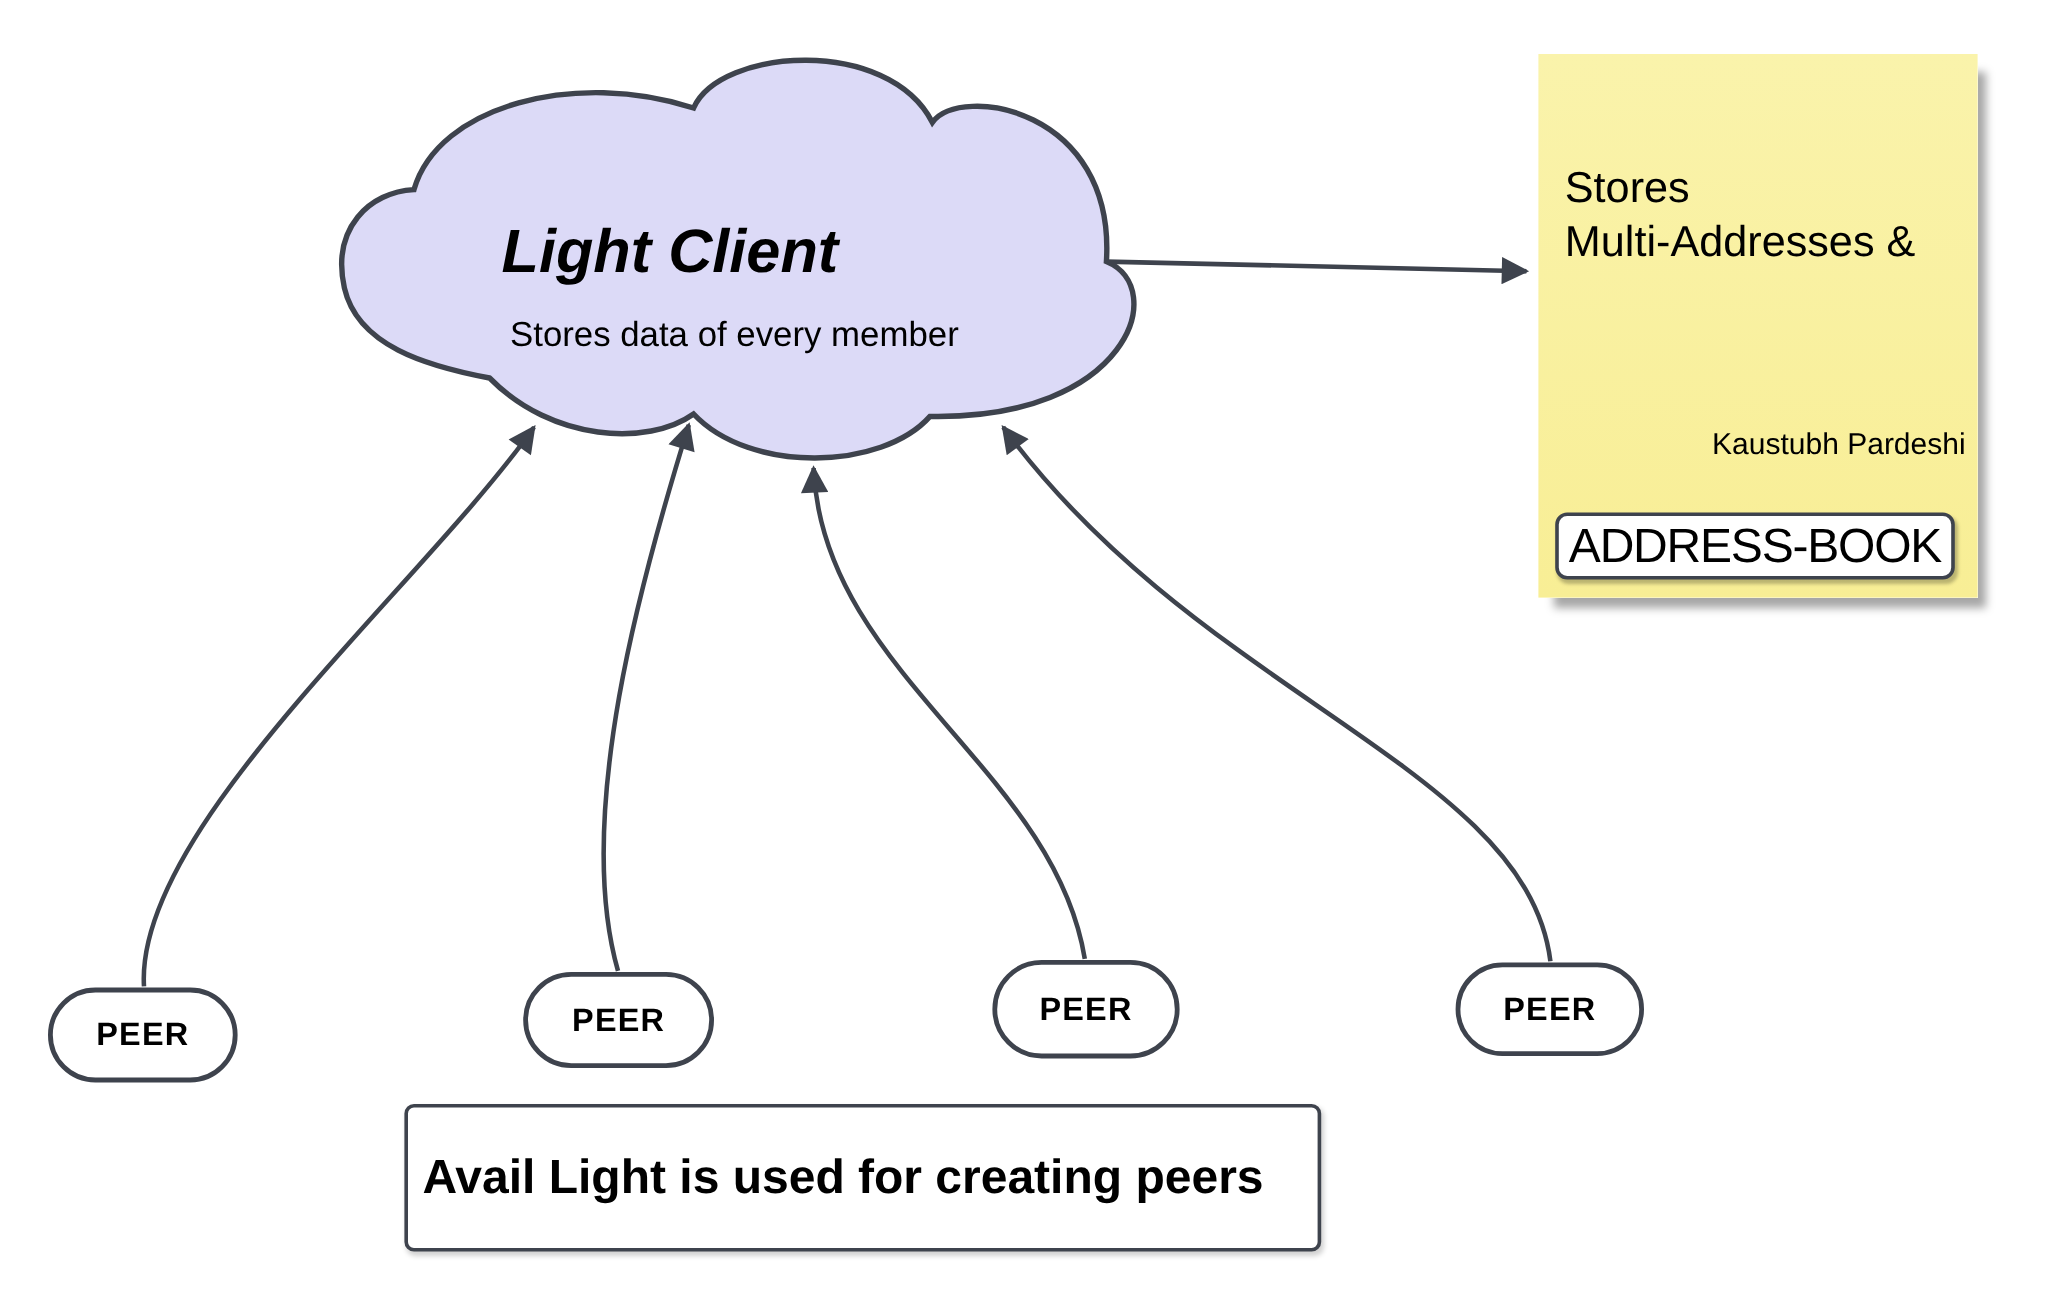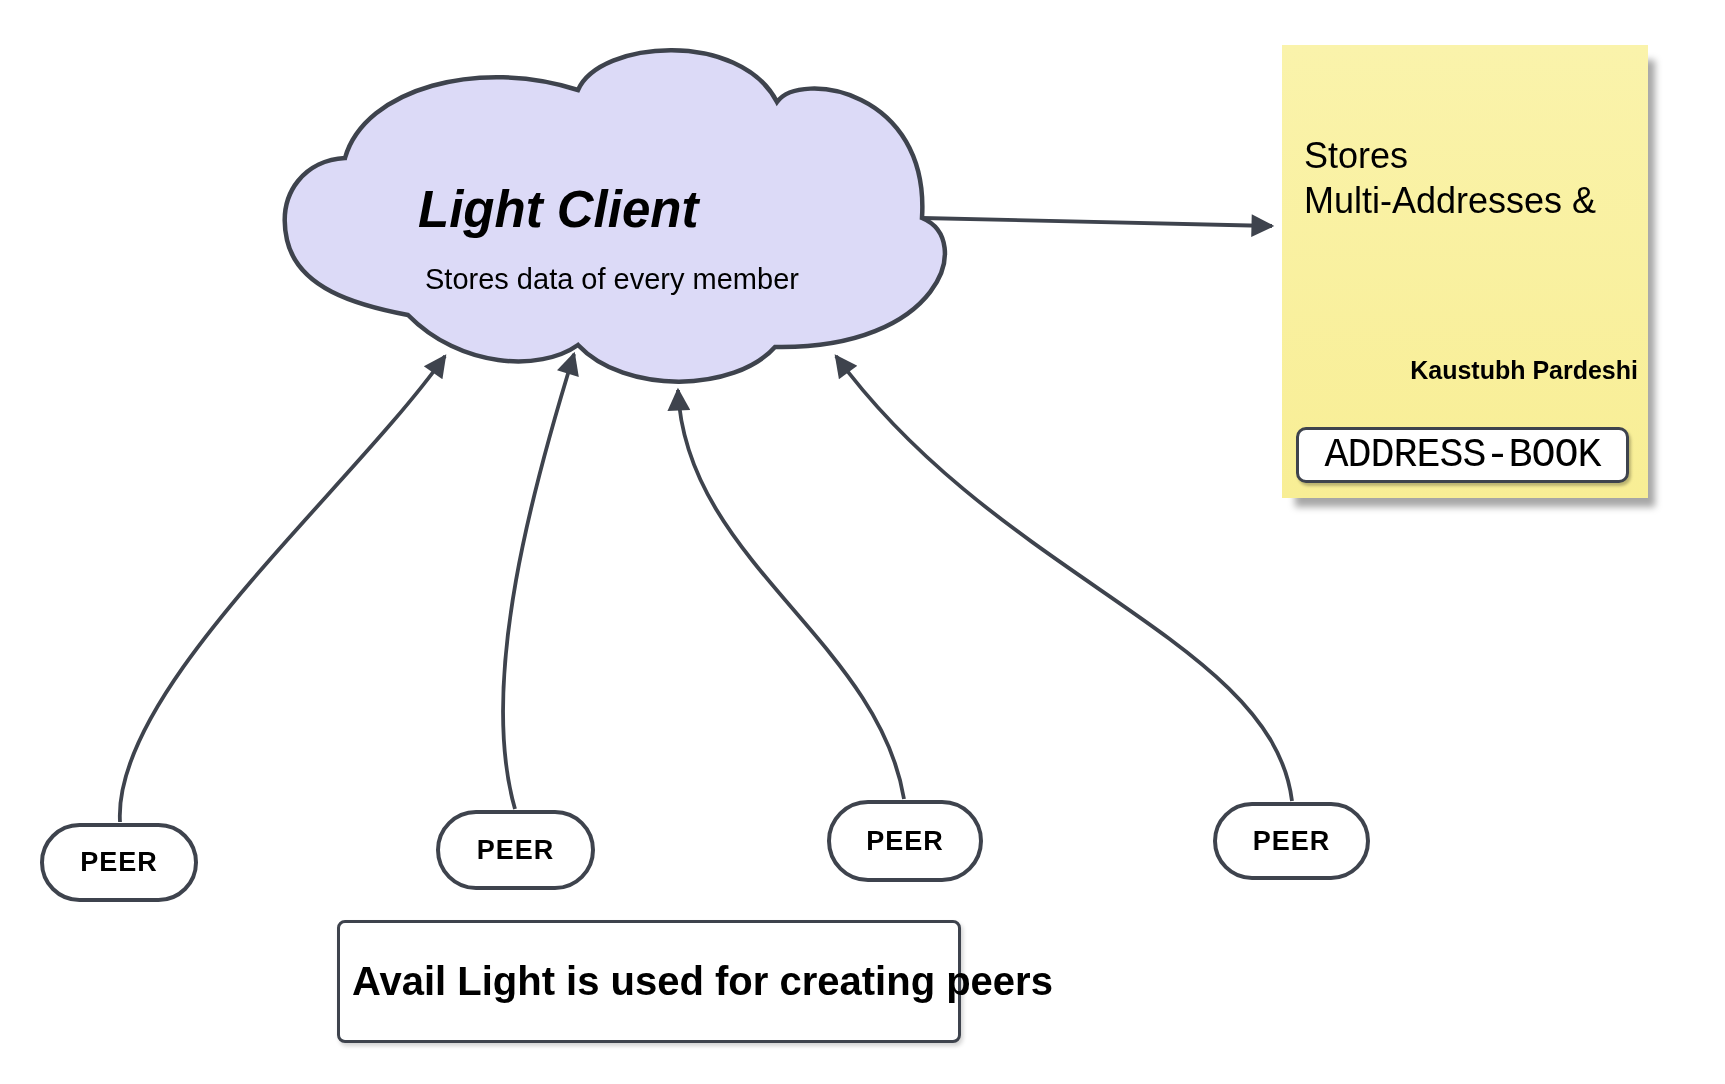--- a/index.html
+++ b/index.html
@@ -25,46 +25,45 @@
     position:absolute;left:1282px;top:45px;width:366px;height:453px;
     background:linear-gradient(#faf3ab,#f8ee95);
     box-shadow:10px 12px 7px -3px rgba(0,0,0,0.35);
   }
   .note-text{
     position:absolute;left:22px;top:88px;right:10px;
     font-size:36px;line-height:45px;
   }
   .note-signature{
     position:absolute;right:10px;top:311px;
-    font-size:25px;white-space:nowrap;font-weight:bold;
+    font-size:25px;white-space:nowrap;
   }
 
   .address-book{
     position:absolute;left:1296px;top:427px;width:333px;height:56px;
     background:#ffffff;border:3px solid #3e434d;border-radius:10px;
     box-sizing:border-box;
     display:flex;align-items:center;justify-content:center;
     font-size:40px;letter-spacing:-1px;white-space:nowrap;
     box-shadow:2px 3px 3px rgba(0,0,0,0.25);
-    font-family:Liberation Mono, monospace;
   }
 
   .peer-pill{
     position:absolute;background:#ffffff;border:4px solid #3e434d;
     border-radius:45px;box-sizing:border-box;
     display:flex;align-items:center;justify-content:center;
     font-size:27px;font-weight:bold;letter-spacing:1px;
   }
   .peer-1{left:40px;top:823px;width:158px;height:79px;}
   .peer-2{left:436px;top:810px;width:159px;height:80px;}
   .peer-3{left:827px;top:800px;width:156px;height:82px;}
   .peer-4{left:1213px;top:802px;width:157px;height:78px;}
 
   .caption-box{
-    position:absolute;left:337px;top:920px;width:624px;height:123px;
+    position:absolute;left:337px;top:920px;width:764px;height:123px;
     background:#ffffff;border:3px solid #3e434d;border-radius:8px;
     box-sizing:border-box;
     display:flex;align-items:center;
     padding-left:12px;
     font-size:40px;font-weight:bold;white-space:nowrap;
     box-shadow:2px 3px 4px rgba(0,0,0,0.18);
   }
 </style>
 </head>
 <body>

